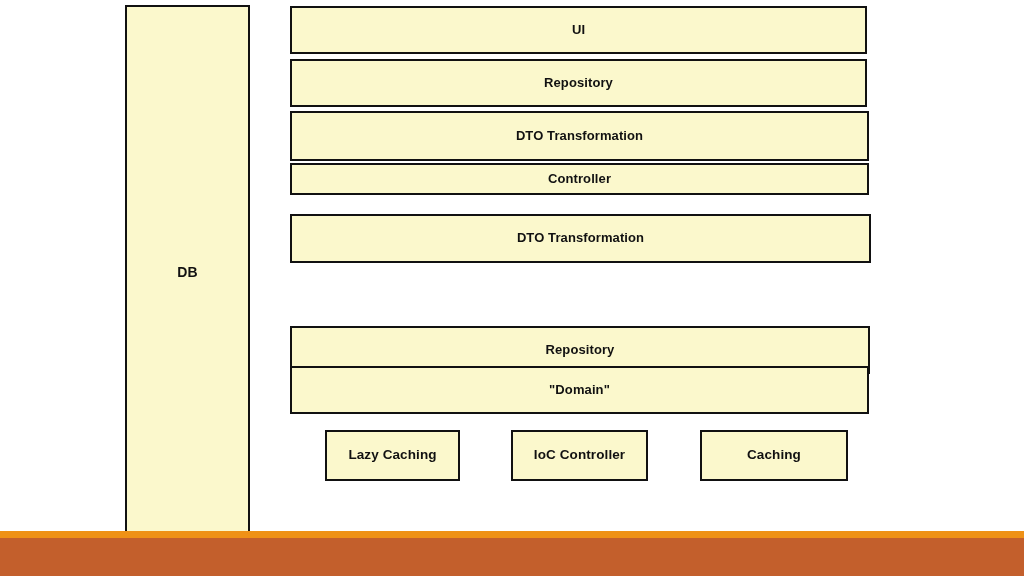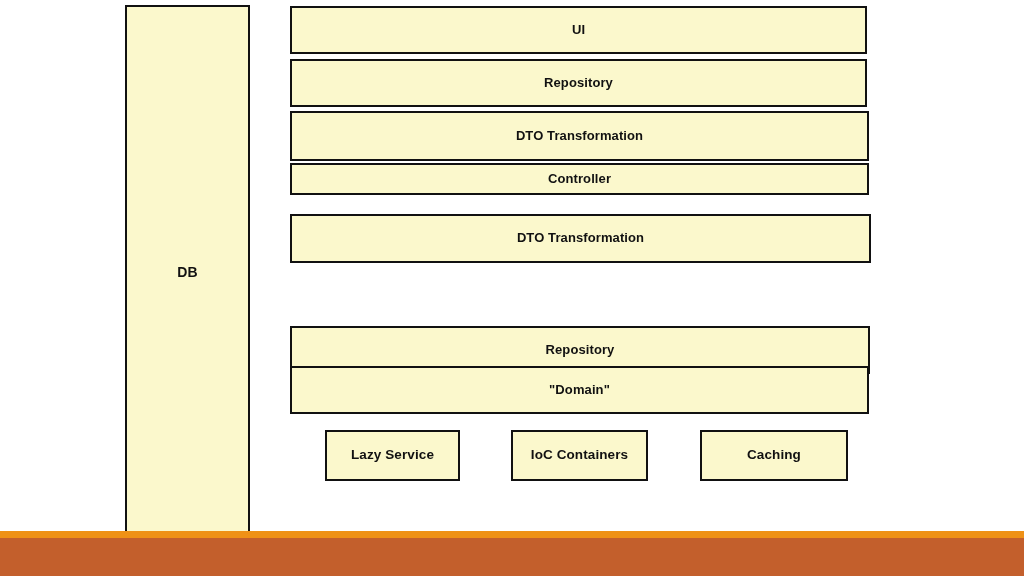--- a/index.html
+++ b/index.html
@@ -118,24 +118,24 @@
     <span>DTO Transformation</span>
   </div>
   <div class="box layer l6">
     <span>Repository</span>
   </div>
   <div class="box layer l7">
     <span>"Domain"</span>
   </div>
 
   <div class="box concern" id="concern-0">
-    <span>Lazy Service</span>
+    <span>Lazy Caching</span>
   </div>
   <div class="box concern" id="concern-1">
-    <span>IoC Containers</span>
+    <span>IoC Controller</span>
   </div>
   <div class="box concern" id="concern-2">
     <span>Caching</span>
   </div>
 
   <div id="footer-stripe"></div>
   <div id="footer-band"></div>
 
 </div>
 

